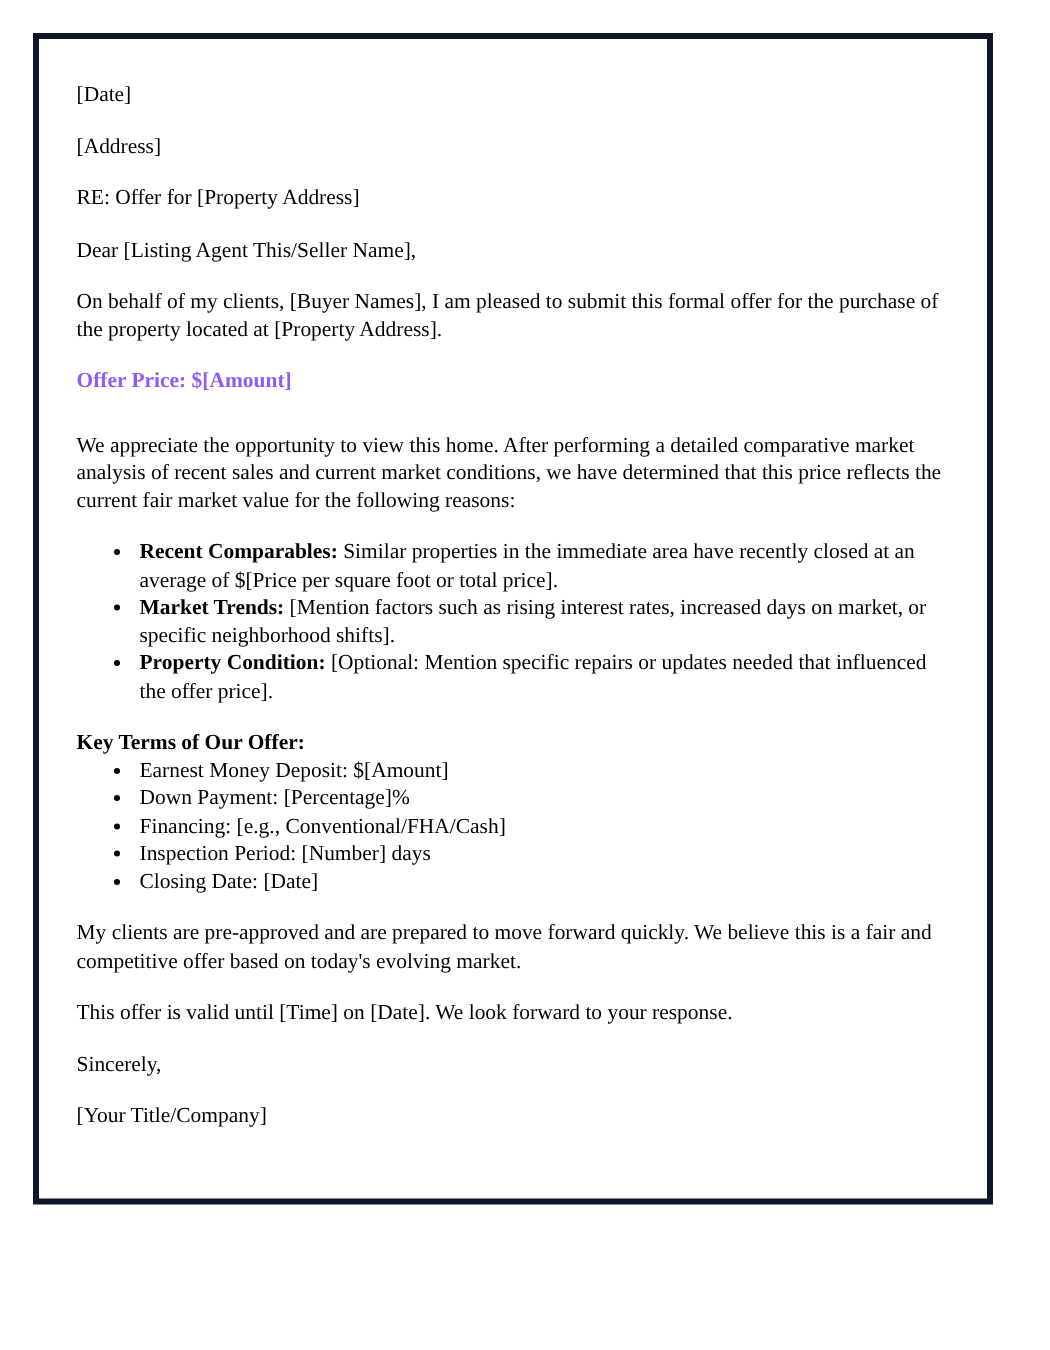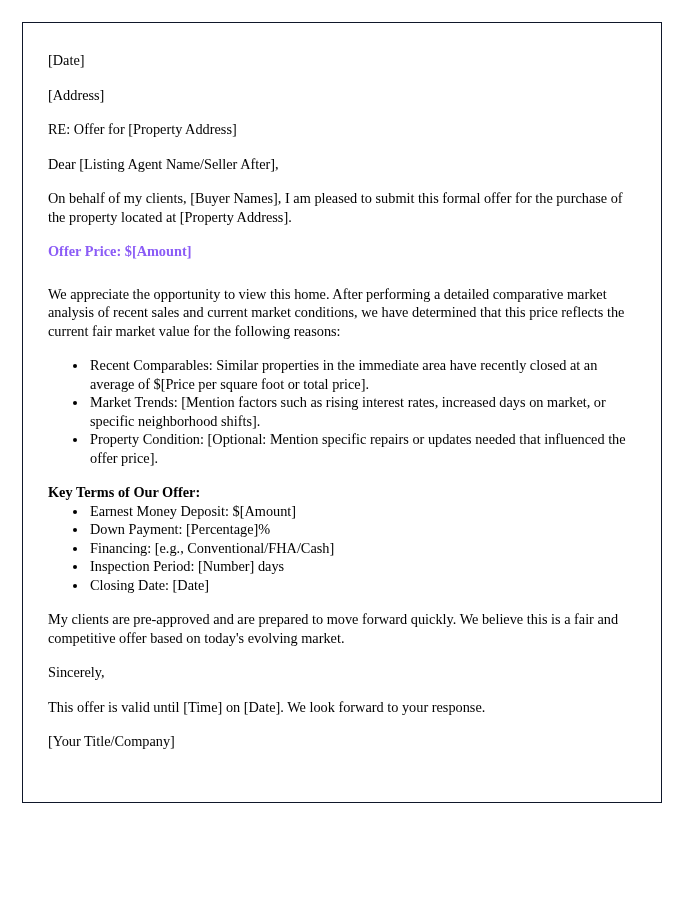--- a/index.html
+++ b/index.html
@@ -14,21 +14,21 @@
     font-family: "Liberation Serif", "DejaVu Serif", serif;
   }
   .page {
     position: absolute;
     left: 22px;
     top: 22px;
     width: 640px;
     height: 781px;
     box-sizing: border-box;
     background: #ffffff;
-    border: 1px solid #0f172a;
+    border: 4px solid #0f172a;
     overflow: hidden;
   }
   .page-inner {
     padding: 28px 24px 0 25px;
   }
   .doc-line,
   .doc-para {
     color: #000000;
     font-size: 14.3px;
     line-height: 18.5px;
@@ -65,21 +65,21 @@
     color: #000000;
     font-size: 14.3px;
     line-height: 18.5px;
     margin: 0;
     padding-left: 2px;
   }
   ul.terms-list li {
     line-height: 18.6px;
   }
   .lead {
-    font-weight: normal;
+    font-weight: bold;
   }
   .sig-block .doc-line {
     white-space: nowrap;
   }
 </style>
 </head>
 <body>
 
 <div class="page">
   <div class="page-inner">
@@ -90,21 +90,21 @@
 
     <div class="addr-block">
       <div class="doc-line">[Address]</div>
     </div>
 
     <div class="block">
       <div class="doc-line">RE: Offer for [Property Address]</div>
     </div>
 
     <div class="block">
-      <div class="doc-line">Dear [Listing Agent Name/Seller After],</div>
+      <div class="doc-line">Dear [Listing Agent This/Seller Name],</div>
     </div>
 
     <div class="block">
       <div class="doc-para">On behalf of my clients, [Buyer Names], I am pleased to submit this formal offer for the purchase of the property located at [Property Address].</div>
     </div>
 
     <div class="heading">Offer Price: $[Amount]</div>
 
     <div class="block">
       <div class="doc-para">We appreciate the opportunity to view this home. After performing a detailed comparative market analysis of recent sales and current market conditions, we have determined that this price reflects the current fair market value for the following reasons:</div>
@@ -130,25 +130,25 @@
       <li>Financing: [e.g., Conventional/FHA/Cash]</li>
       <li>Inspection Period: [Number] days</li>
       <li>Closing Date: [Date]</li>
     </ul>
 
     <div class="block">
       <div class="doc-para">My clients are pre-approved and are prepared to move forward quickly. We believe this is a fair and competitive offer based on today's evolving market.</div>
     </div>
 
     <div class="block">
-      <div class="doc-line">Sincerely,</div>
+      <div class="doc-para">This offer is valid until [Time] on [Date]. We look forward to your response.</div>
     </div>
 
     <div class="block">
-      <div class="doc-para">This offer is valid until [Time] on [Date]. We look forward to your response.</div>
+      <div class="doc-line">Sincerely,</div>
     </div>
 
     <div class="sig-block">
       <div class="doc-line">[Your Title/Company]</div>
 
     </div>
 
   </div>
 </div>
 

